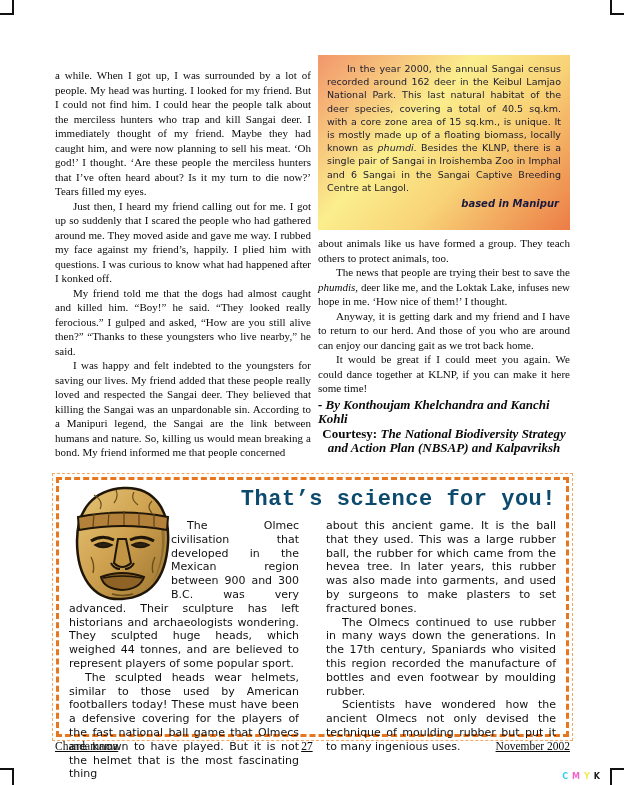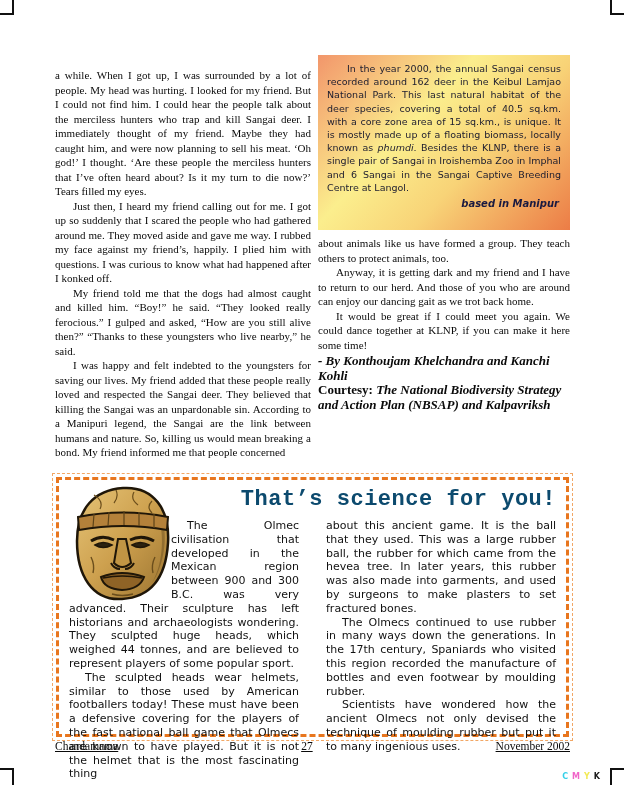--- a/index.html
+++ b/index.html
@@ -41,21 +41,21 @@
   }
   .census-box .census-body { margin:0; text-indent:20px; }
   .census-box .signature {
     margin:3px 2px 0 0; text-align:right;
     font-weight:bold; font-style:italic; color:#191940;
     font-size:10px; line-height:13px;
   }
 
   .credits { margin-top:2px; font-weight:bold; font-style:italic; font-size:13px; line-height:14.5px; }
   .credits .byline { text-align:left; }
-  .credits .courtesy { text-align:left; }
+  .credits .courtesy { text-align:center; }
   .credits .courtesy .label { font-style:normal; }
 
   
   .science-box {
     position:absolute; left:56px; top:477px; width:513px; height:260px;
     box-sizing:border-box; border:3px dashed #E8761E;
     outline:1px dashed #F2A765; outline-offset:3px;
     padding:4px 10px 4px; background:#fff;
   }
   .science-title {
@@ -119,20 +119,21 @@
   <div class="col-right">
 
     <div class="census-box">
       <p class="census-body"><span>In the year 2000, the annual Sangai census recorded around 162 deer in the Keibul Lamjao National Park. This last natural habitat of the deer species, covering a total of 40.5 sq.km. with a core zone area of 15 sq.km., is unique. It is mostly made up of a floating biomass, locally known as </span><em class="phrase">phumdi</em><span>. Besides the KLNP, there is a single pair of Sangai in Iroishemba Zoo in Imphal and 6 Sangai in the Sangai Captive Breeding Centre at Langol.</span></p>
       <div class="signature">
         <div>based in Manipur</div>
       </div>
     </div>
 
     <p class="story no-indent">about animals like us have formed a group. They teach others to protect animals, too.</p>
+    <p class="story"><span>The news that people are trying their best to save the </span><em class="phrase">phumdis</em><span>, deer like me, and the Loktak Lake, infuses new hope in me. ‘How nice of them!’ I thought.</span></p>
     <p class="story">Anyway, it is getting dark and my friend and I have to return to our herd. And those of you who are around can enjoy our dancing gait as we trot back home.</p>
     <p class="story">It would be great if I could meet you again. We could dance together at KLNP, if you can make it here some time!</p>
 
     <div class="credits">
       <div class="byline">- By Konthoujam Khelchandra and Kanchi Kohli</div>
       <div class="courtesy"><span class="label">Courtesy: </span><span>The National Biodiversity Strategy and Action Plan (NBSAP) and Kalpavriksh</span></div>
     </div>
   </div>
 
   <div class="science-box">

